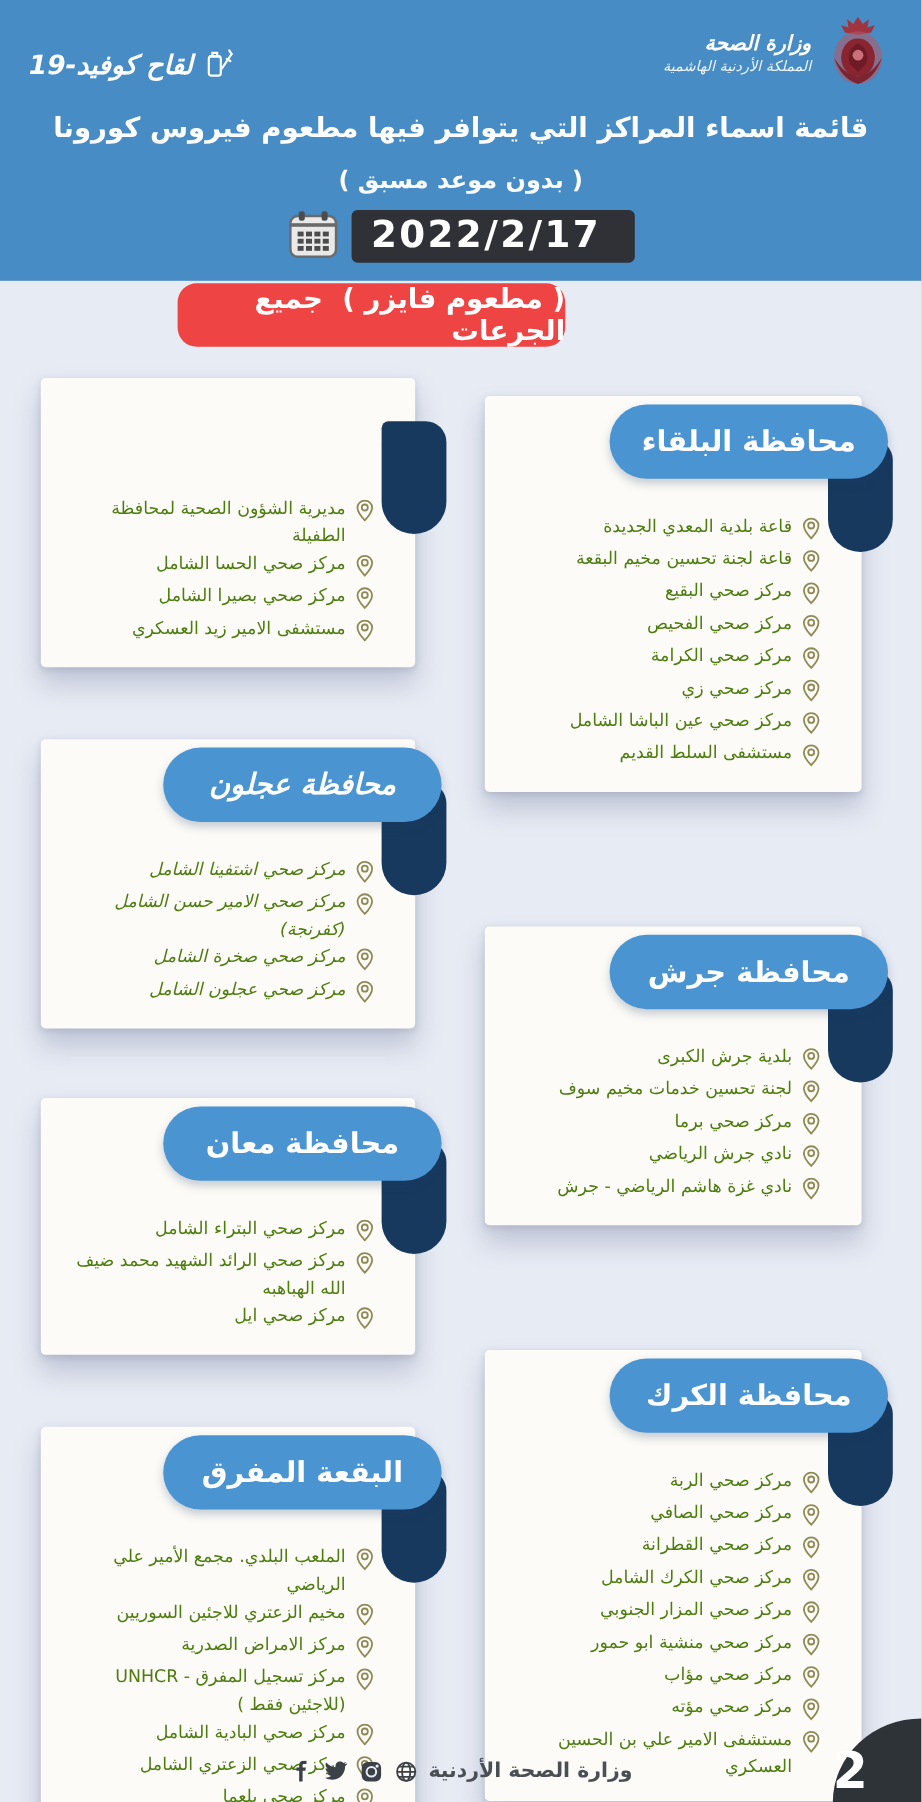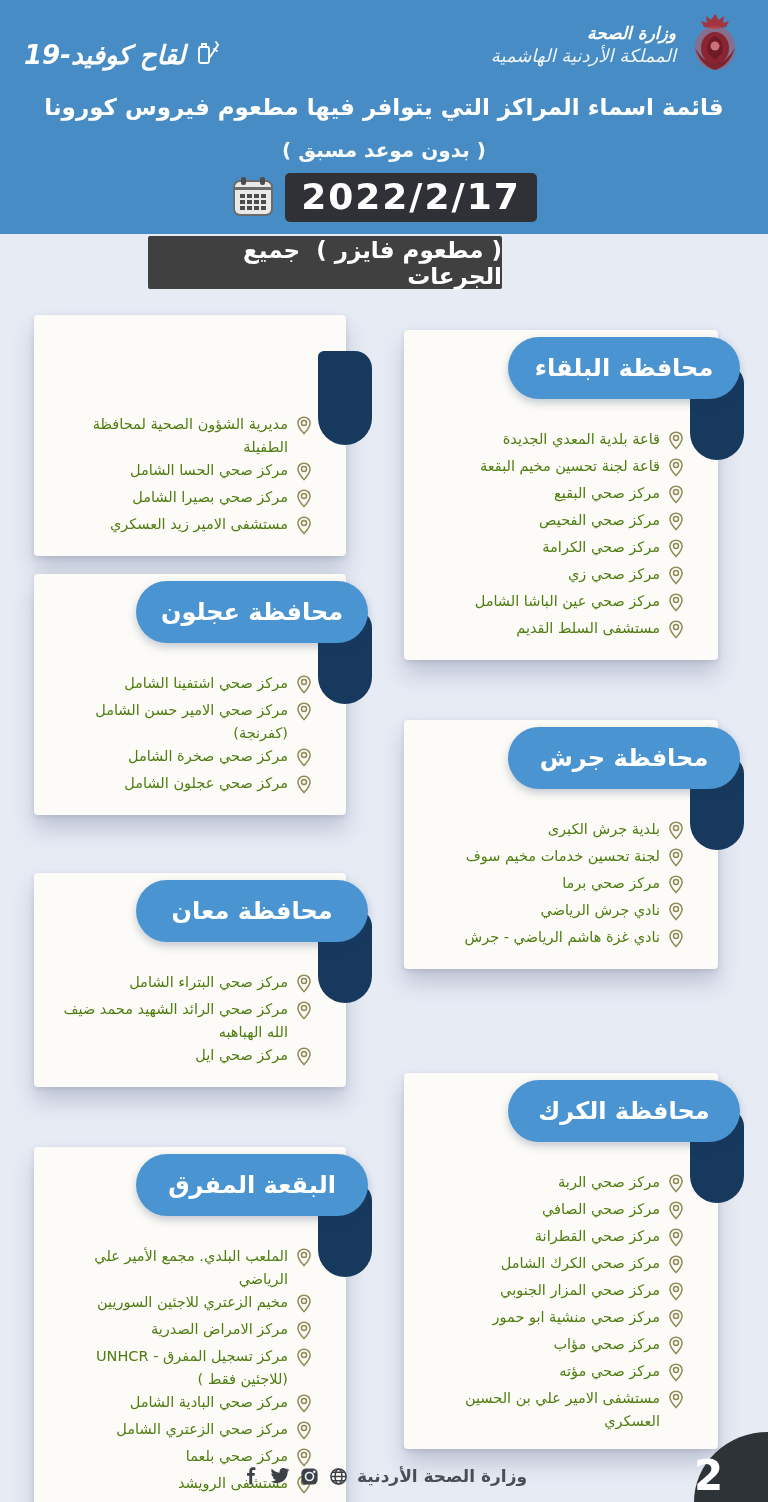--- a/index.html
+++ b/index.html
@@ -7,42 +7,42 @@
     position:relative;width:768px;height:1502px;margin:0 auto;
     background:#e7ebf4;overflow:hidden;direction:rtl;
     font-family:"DejaVu Sans","Liberation Sans",sans-serif;
   }
   
   .topbar{position:absolute;top:0;left:0;right:0;height:234px;background:#478cc4;color:#fff;}
   .top-row{display:flex;justify-content:space-between;align-items:center;padding:12px 24px 0 24px;font-style:italic;}
   .logo-block{display:flex;align-items:center;gap:10px;}
   .logo-text{text-align:right;}
   .ministry-name{font-size:17px;font-weight:bold;line-height:1.25;}
-  .kingdom-name{font-size:18px;opacity:.9;line-height:1.3;}
-  .covid{display:flex;align-items:center;gap:9px;font-size:26px;font-weight:bold;margin-top:20px;}
+  .kingdom-name{font-size:12px;opacity:.9;line-height:1.3;}
+  .covid{display:flex;align-items:center;gap:9px;font-size:22px;font-weight:bold;margin-top:20px;}
   .page-title{position:absolute;top:94px;left:0;right:0;margin:0;text-align:center;
     font-size:23px;font-weight:bold;white-space:nowrap;letter-spacing:0;}
   .page-subtitle{position:absolute;top:138px;left:0;right:0;text-align:center;font-size:20px;font-weight:bold;opacity:.97;}
   .date-row{position:absolute;top:173px;left:0;right:0;display:flex;justify-content:center;align-items:center;gap:10px;direction:ltr;}
-  .date-badge{background:#2f3136;color:#fff;font-weight:bold;font-size:36px;letter-spacing:2px;
-    padding:3px 16px 5px 16px;border-radius:5px;direction:ltr;text-align:center;}
+  .date-badge{background:#2f3136;color:#fff;font-weight:bold;font-size:31px;letter-spacing:2px;
+    padding:3px 28px 5px 16px;border-radius:5px;direction:ltr;text-align:center;}
   
-  .banner{position:absolute;top:236px;left:148px;width:354px;height:53px;background:#404040;
-    border-radius:2px;color:#fff;font-size:23px;font-weight:bold;display:flex;align-items:center;justify-content:center;}
+  .banner{position:absolute;top:236px;left:148px;width:323px;height:53px;background:#ef4444;
+    border-radius:16px;color:#fff;font-size:23px;font-weight:bold;display:flex;align-items:center;justify-content:center;}
   
   .col{position:absolute;display:block;}
   #col-left{left:34px;top:315px;width:312px;}
   #col-right{left:404px;top:330px;width:314px;}
   .card{position:relative;background:#fcfbf7;border-radius:4px;
     box-shadow:0 14px 22px rgba(105,115,145,.32),0 2px 5px rgba(105,115,145,.22);
     padding:96px 12px 16px 12px;margin:0;}
-  #col-left .card:nth-child(2){margin-top:18px;}
+  #col-left .card:nth-child(2){margin-top:60px;font-style:italic;}
   #col-left .card:nth-child(3){margin-top:58px;}
   #col-left .card:nth-child(4){margin-top:60px;}
-  #col-right .card:nth-child(2){margin-top:60px;}
+  #col-right .card:nth-child(2){margin-top:112px;}
   #col-right .card:nth-child(3){margin-top:104px;}
   .fold{position:absolute;top:36px;right:-26px;width:54px;height:94px;background:#17395e;
     border-radius:6px 18px 28px 28px;z-index:1;}
   .pill{position:absolute;top:7px;right:-22px;width:232px;height:62px;background:#4b94d2;
     border-radius:32px;z-index:2;display:flex;align-items:center;justify-content:center;
     color:#fff;font-size:24px;font-weight:bold;box-shadow:0 4px 8px rgba(30,60,100,.25);}
   ul.centers{list-style:none;margin:0;padding:2px 22px 0 6px;}
   ul.centers li{display:flex;align-items:flex-start;gap:8px;margin:0 0 1px 0;}
   .pin{flex:0 0 16px;margin-top:3px;}
   .center-txt{font-size:14.5px;line-height:22.5px;color:#4d7c0f;text-align:right;}

